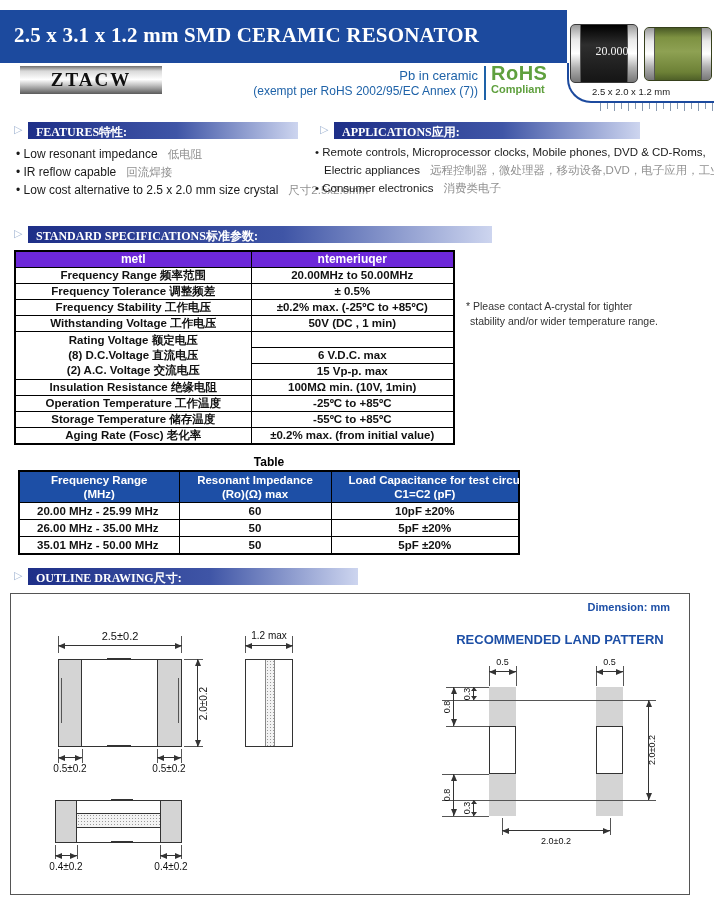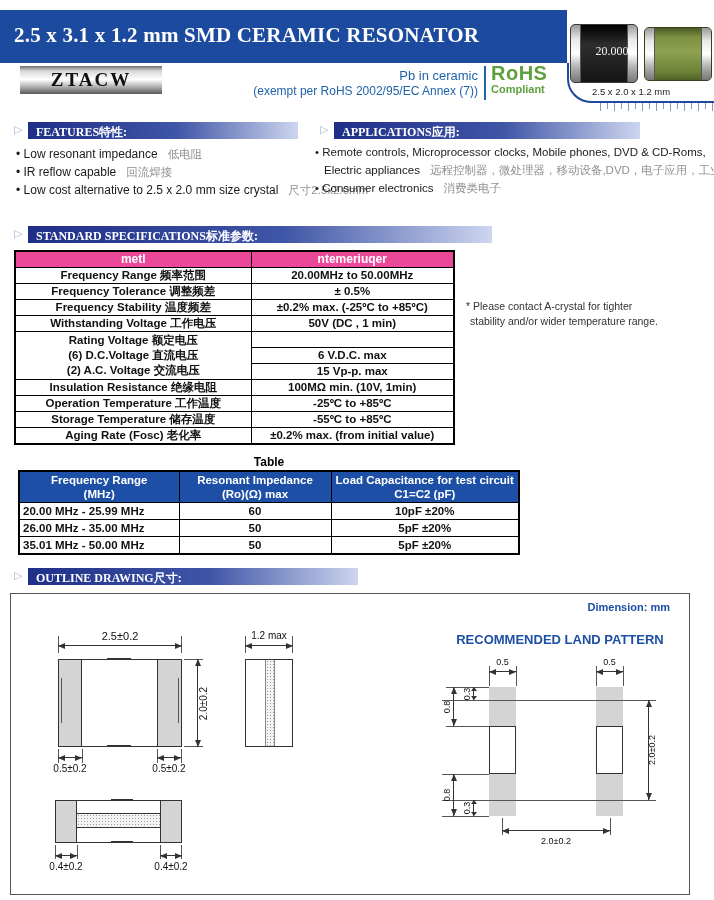--- a/index.html
+++ b/index.html
@@ -52,32 +52,32 @@
   .blist{position:absolute;font-size:12px;color:#1a1a1a;}
   .blist .bl{line-height:18px;white-space:nowrap;}
   .blist .bl.cont{padding-left:9px;}
   .blist .zh{color:#909090;font-size:11.5px;padding-left:10px;}
 
   
   table{border-collapse:collapse;table-layout:fixed;}
   .spec{position:absolute;left:14px;top:250px;width:441px;border:2px solid #000;}
   .spec td{border:1px solid #000;font-weight:bold;font-size:11.5px;padding:0 2px;
            height:15px;line-height:15px;text-align:center;white-space:nowrap;}
-  .spec td.hd{background:#ec4899;color:#fff;font-size:12px;}
+  .spec td.hd{background:#6d28d9;color:#fff;font-size:12px;}
   .spec td.gcell{padding:0;}
   .spec .gline{height:15px;line-height:15px;}
   .spec .gline.bt{border-top:1px solid #000;}
   .specnote{position:absolute;left:466px;top:299px;font-size:10.5px;color:#333;line-height:15px;}
   .specnote .n2{padding-left:4px;}
 
   
   .ttl{position:absolute;left:18px;top:455px;width:502px;text-align:center;
        font-weight:bold;font-size:12px;color:#000;}
   .ftab{position:absolute;left:18px;top:470px;width:502px;border:2px solid #000;}
-  .ftab td{border:1px solid #000;font-weight:bold;font-size:11.5px;padding:0 3px;
+  .ftab td{border:1px solid #000;font-weight:bold;font-size:11.5px;padding:0 17px;
            line-height:14px;white-space:nowrap;}
   .ftab td.hd{background:#1d4fa6;color:#fff;text-align:center;height:30px;}
   .ftab td.c1{text-align:left;height:16px;}
   .ftab td.cc{text-align:center;height:16px;}
 
   
   .obox{position:absolute;left:10px;top:593px;width:678px;height:300px;border:1px solid #555;background:#fff;}
   .dimnote{position:absolute;left:470px;top:601px;width:200px;text-align:right;
            font-weight:bold;font-size:11px;color:#1d4fa6;}
   .lptitle{position:absolute;left:420px;top:632px;width:280px;text-align:center;
@@ -198,31 +198,31 @@
       </tr>
     <tr>
           <td>Frequency Range  频率范围</td>
           <td>20.00MHz to 50.00MHz</td>
         </tr>
         <tr>
           <td>Frequency Tolerance 调整频差</td>
           <td>± 0.5%</td>
         </tr>
         <tr>
-          <td>Frequency Stability 温度频差</td>
+          <td>Frequency Stability 工作电压</td>
           <td>±0.2% max. (-25ºC to +85ºC)</td>
         </tr>
         <tr>
           <td>Withstanding Voltage 工作电压</td>
           <td>50V (DC , 1 min)</td>
         </tr>
         <tr>
           <td class="gcell">
             <div class="gline">Rating Voltage 额定电压</div>
-            <div class="gline">(6) D.C.Voltage 直流电压</div>
+            <div class="gline">(8) D.C.Voltage 直流电压</div>
             <div class="gline">(2) A.C. Voltage 交流电压</div>
           </td>
           <td class="gcell">
             <div class="gline">&nbsp;</div>
             <div class="gline bt">6 V.D.C. max</div>
             <div class="gline bt">15 Vp-p. max</div>
           </td>
         </tr>
         <tr>
           <td>Insulation Resistance  绝缘电阻</td>

